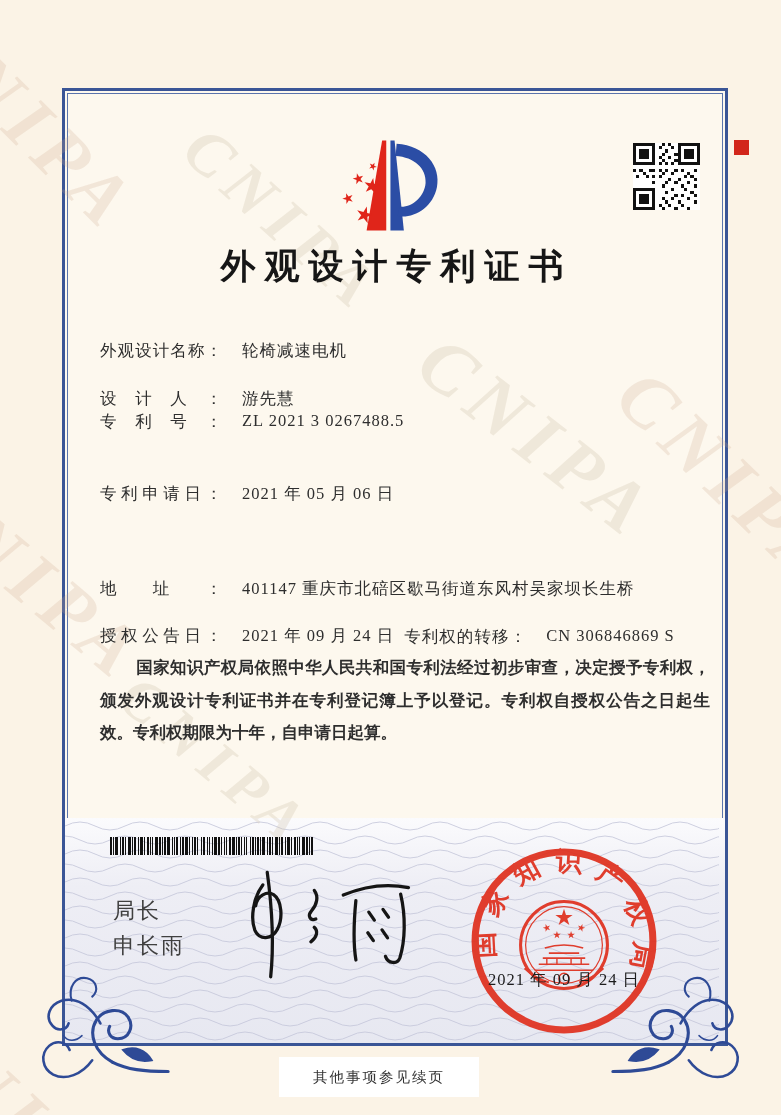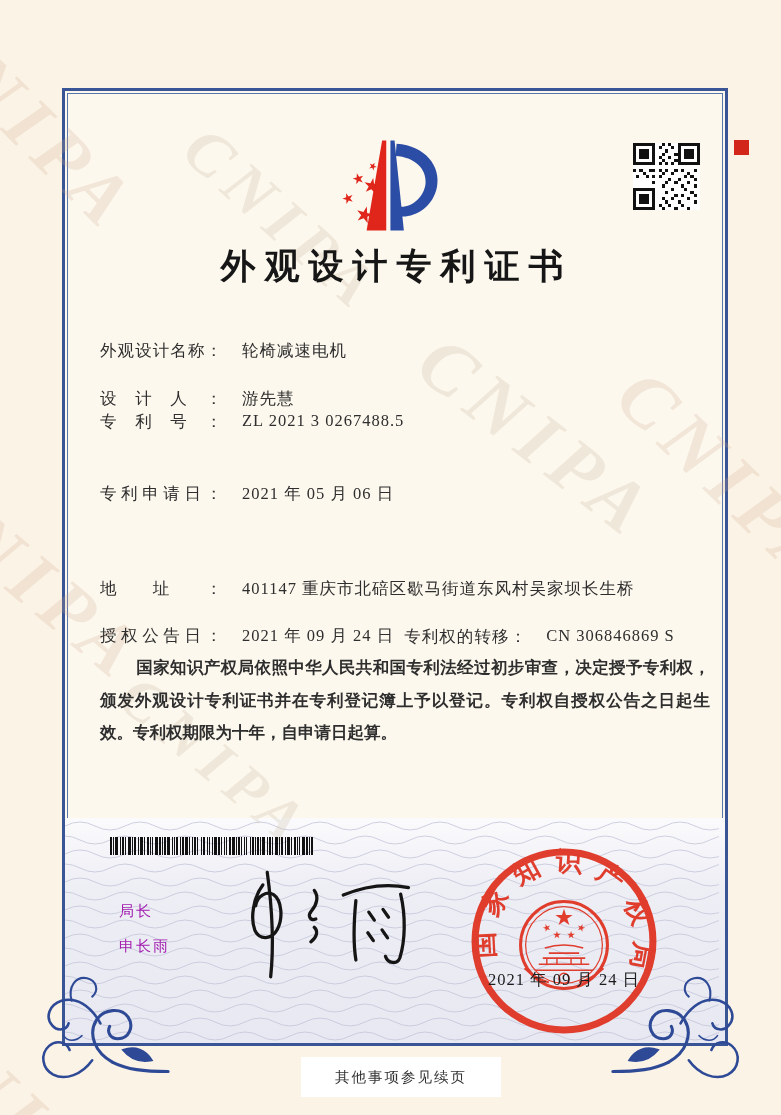--- a/index.html
+++ b/index.html
@@ -27,30 +27,30 @@
   .flabel{display:inline-block;width:122px;text-align:justify;text-align-last:justify;vertical-align:top;}
   .fvalue{margin-left:20px;letter-spacing:1px;}
   .fpair{display:inline-block;}
   .fpair.first{width:300px;font-family:Liberation Serif, serif;}
   
   .paras{position:absolute;left:100px;top:652px;width:610px;font-size:16.5px;line-height:32.5px;
          text-align:justify;color:#2e2e2e;z-index:4;}
   .paras p{margin:0;text-indent:2.2em;font-weight:bold;}
   
   .barcode{position:absolute;left:110px;top:837px;z-index:5;}
-  .sig-block{position:absolute;left:119px;top:893px;font-family:"Liberation Sans","DejaVu Sans",sans-serif;
-             font-size:15px;line-height:35px;letter-spacing:2px;color:#a21caf;z-index:5;}
+  .sig-block{position:absolute;left:113px;top:893px;font-family:"Liberation Sans","DejaVu Sans",sans-serif;
+             font-size:22px;line-height:35px;letter-spacing:2px;color:#404040;z-index:5;}
   .sig-svg{position:absolute;left:222px;top:858px;z-index:5;}
   .seal{position:absolute;left:468px;top:845px;z-index:5;}
   .seal-date{position:absolute;left:472px;top:969px;width:184px;text-align:center;font-size:16.5px;
              letter-spacing:1px;color:#1d1d1d;z-index:6;}
   .flourish{position:absolute;z-index:4;}
   .pagenum{position:absolute;left:62px;width:660px;top:1012px;text-align:center;font-size:14.5px;
            letter-spacing:2px;color:#333;z-index:5;}
-  .cont-box{position:absolute;left:301px;top:1057px;width:200px;height:40px;background:#ffffff;
+  .cont-box{position:absolute;left:279px;top:1057px;width:200px;height:40px;background:#ffffff;
             text-align:center;line-height:40px;font-size:14.5px;letter-spacing:2px;color:#333;z-index:2;}
 </style>
 </head>
 <body>
 
 <div class="page">
 
   <div class="frame">
     <div class="frame-inner"></div>
     <div class="band">

